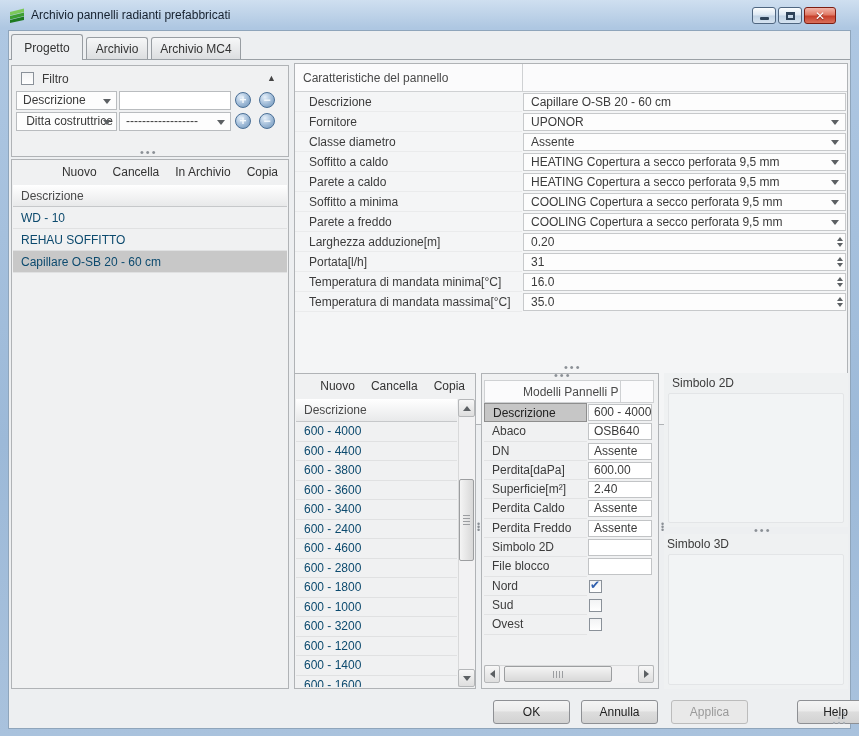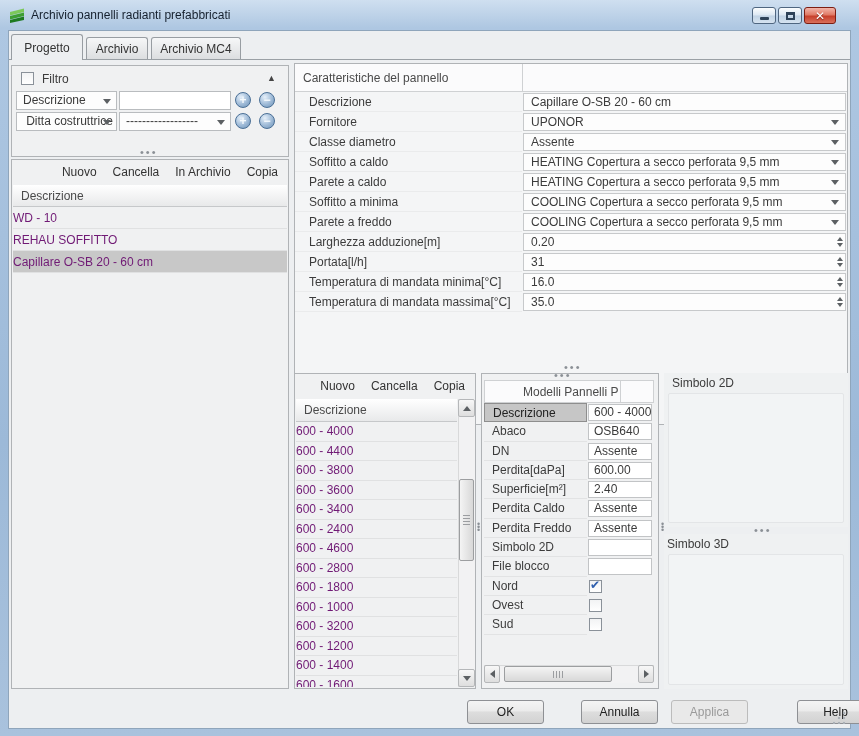--- a/index.html
+++ b/index.html
@@ -53,21 +53,21 @@
     background:radial-gradient(circle at 35% 30%,#e6f0fa,#9db9d6 55%,#6e93b8);
     color:#f6fafd;font-weight:bold;display:flex;align-items:center;justify-content:center;
     font-size:12px;line-height:12px;cursor:default;}
   .hgrip{color:#8b9096;font-size:11px;letter-spacing:2px;line-height:6px;}
   .vgrip{color:#8b9096;font-size:9px;line-height:3px;}
   
   .toolbar{position:absolute;display:flex;justify-content:flex-end;align-items:center;gap:16px;padding-right:10px;}
   .tbtn{color:#333;cursor:default;}
   .lheader{position:absolute;background:linear-gradient(180deg,#ffffff,#e8e9ea);
     border-bottom:1px solid #c6c8ca;display:flex;align-items:center;padding-left:8px;color:#4a4a4a;}
-  .lrow{height:22px;line-height:22px;border-bottom:1px solid #e0e1e2;color:#701a75;
+  .lrow{height:22px;line-height:22px;padding-left:8px;border-bottom:1px solid #e0e1e2;color:#0c4a6e;
     white-space:nowrap;overflow:hidden;}
   .lrow.sel{background:#c8c8c8;}
   .mlist .lrow{height:19.5px;line-height:19.5px;}
   
   .chead{position:absolute;left:0;top:0;width:100%;height:28px;background:#fbfbfc;
     border-bottom:1px solid #cfd1d3;display:flex;}
   .chead .c1{width:227px;display:flex;align-items:center;padding-left:8px;color:#4a4a4a;}
   .chead .c2{flex:1;border-left:1px solid #cfd1d3;}
   .prow{position:relative;height:20px;display:flex;}
   .plabel{width:227px;padding-left:14px;line-height:20px;color:#3c3c3c;border-bottom:1px solid #eaebec;
@@ -430,27 +430,27 @@
               <div class="mfield"><span></span></div>
             </div>
           </div>
           <div class="mrow">
             <div class="mlabel">Nord</div>
             <div class="mvalwrap">
               <div class="cbx on"></div>
             </div>
           </div>
           <div class="mrow">
+            <div class="mlabel">Sud</div>
+            <div class="mvalwrap">
+              <div class="cbx"></div>
+            </div>
+          </div>
+          <div class="mrow">
             <div class="mlabel">Ovest</div>
-            <div class="mvalwrap">
-              <div class="cbx"></div>
-            </div>
-          </div>
-          <div class="mrow">
-            <div class="mlabel">Sud</div>
             <div class="mvalwrap">
               <div class="cbx"></div>
             </div>
           </div>
         </div>
 
       <div style="position:absolute;left:2px;right:4px;top:291px;height:18px;background:#f2f2f3;border-top:1px solid #d8d9da;"></div>
       <div class="sb-btn" style="left:2px;top:291px;width:16px;height:18px;">
           <div class="tri tri-left"></div>
         </div>
@@ -466,19 +466,19 @@
     <div class="sympanel" style="left:655px;top:342px;width:184px;height:154px;">
       <span class="symlabel">Simbolo 2D</span>
       <div class="inner"></div>
     </div>
     <div class="hgrip" style="position:absolute;left:745px;top:496px;">•••</div>
     <div class="sympanel" style="left:655px;top:503px;width:184px;height:155px;">
       <span class="symlabel" style="left:3px;">Simbolo 3D</span>
       <div class="inner"></div>
     </div>
 
-    <div class="btn" style="left:458px;top:669px;">OK</div>
+    <div class="btn" style="left:484px;top:669px;">OK</div>
     <div class="btn" style="left:572px;top:669px;">Annulla</div>
     <div class="btn disabled" style="left:662px;top:669px;">Applica</div>
     <div class="btn" style="left:752px;top:669px;margin-left:36px;">Help</div>
     <div class="resize-grip" style="right:4px;bottom:4px;"></div>
   </div>
 </div>
 
 </body></html>

